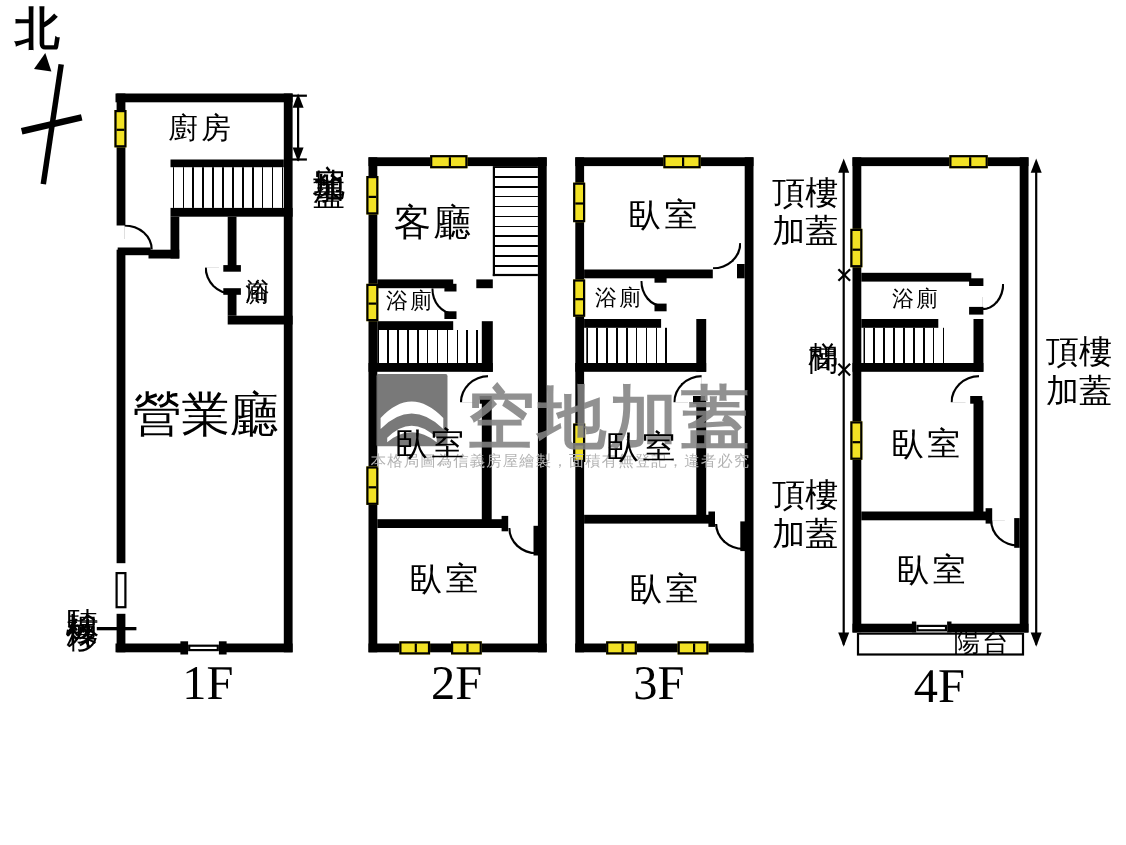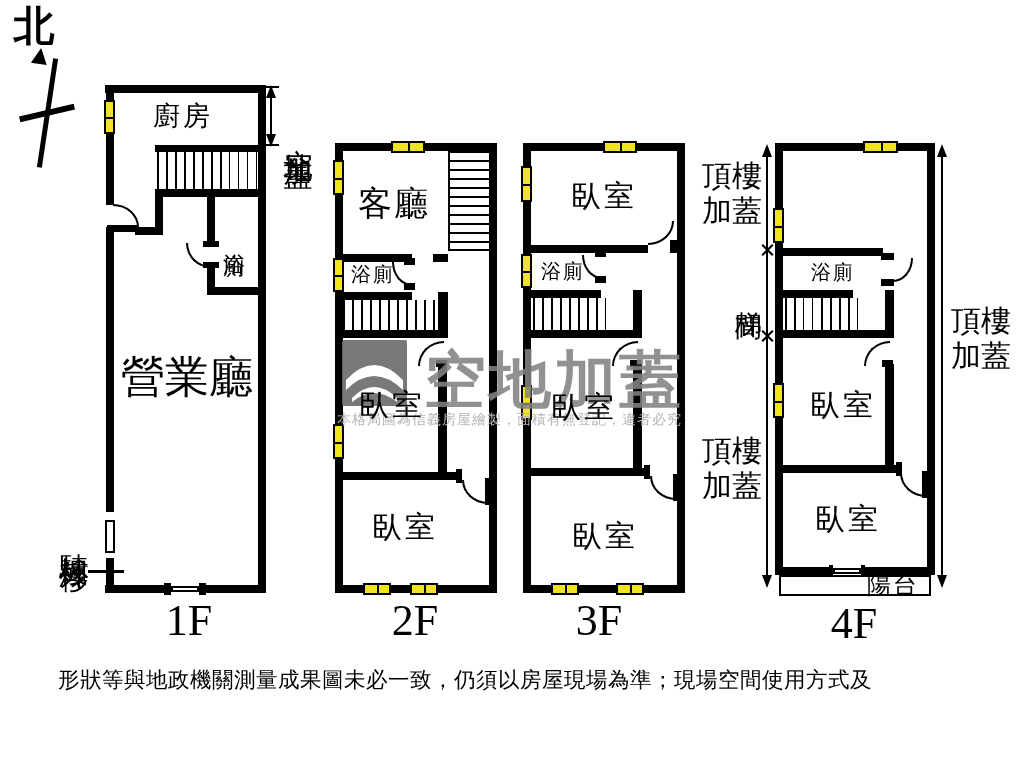--- a/index.html
+++ b/index.html
@@ -212,16 +212,15 @@
         <rect x="0" y="0" width="65" height="66" rx="2" fill="#676767"></rect>
         <path d="M4 40 Q32 10 61 40 L61 50 Q32 22 4 50 Z" fill="#ffffff"></path>
         <path d="M10 58 Q32 36 55 58 L55 62 Q32 44 10 62 Z" fill="#ffffff"></path>
       </svg>
     </div>
     <div id="brand-text">空地加蓋</div>
     <div id="brand-notice">本格局圖為信義房屋繪製，面積有無登記，違者必究</div>
   </div>
 
   <div id="disclaimer">
-    <div>形狀等與地政機關測量成果圖未必一致，仍須以房屋現場為準；現場空間使用方式及</div>
   </div>
 
 </div>
 
 </body></html>

